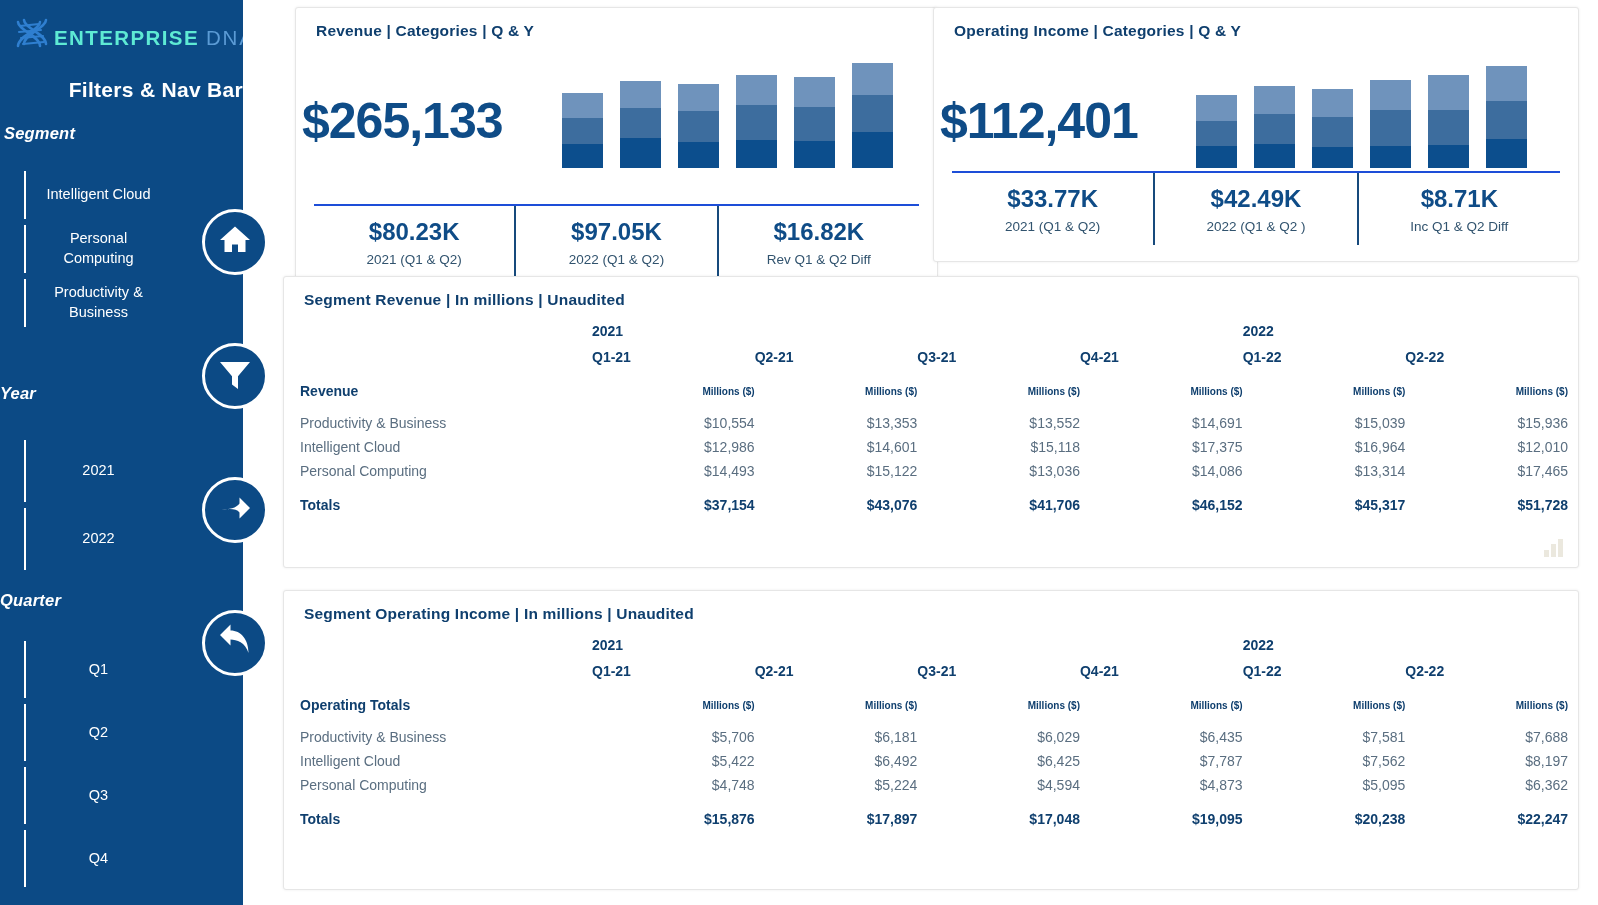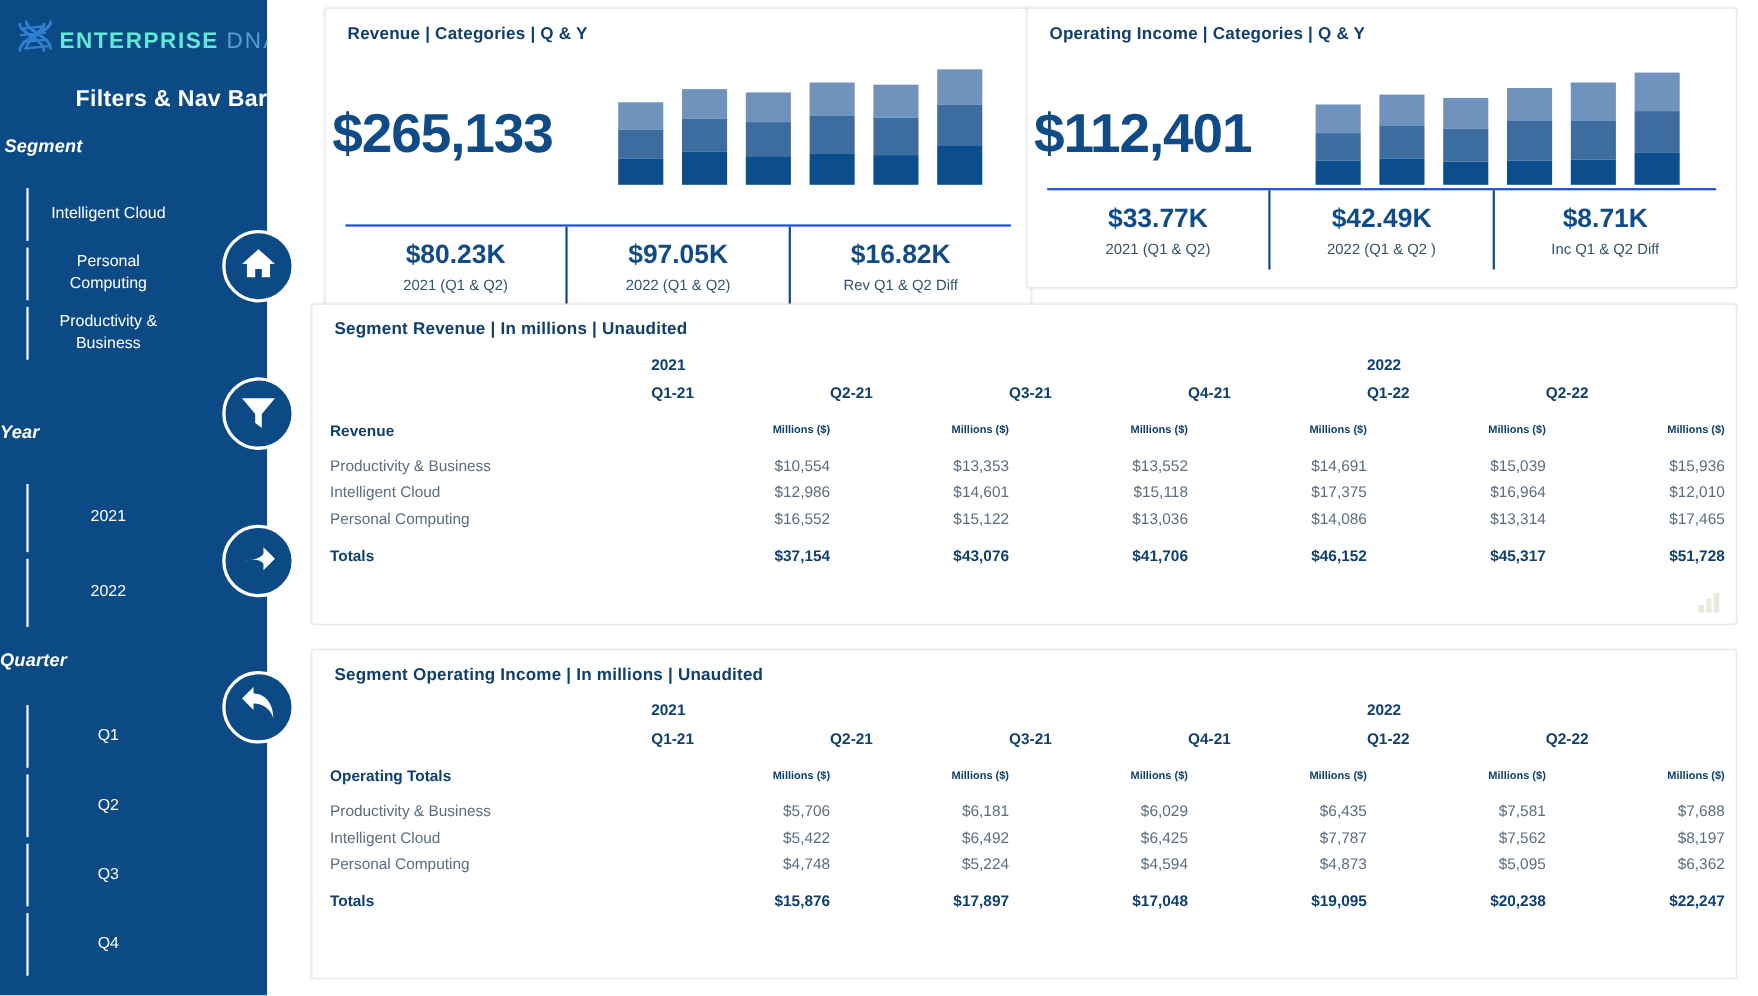--- a/index.html
+++ b/index.html
@@ -425,21 +425,21 @@
             <td class="rowhead">Intelligent Cloud</td>
             <td>$12,986</td>
             <td>$14,601</td>
             <td>$15,118</td>
             <td>$17,375</td>
             <td>$16,964</td>
             <td>$12,010</td>
           </tr>
           <tr class="data-row">
             <td class="rowhead">Personal Computing</td>
-            <td>$16,552</td>
+            <td>$14,493</td>
             <td>$15,122</td>
             <td>$13,036</td>
             <td>$14,086</td>
             <td>$13,314</td>
             <td>$17,465</td>
           </tr>
           <tr class="total-row">
             <td class="rowhead">Totals</td>
             <td>$37,154</td>
             <td>$43,076</td>

